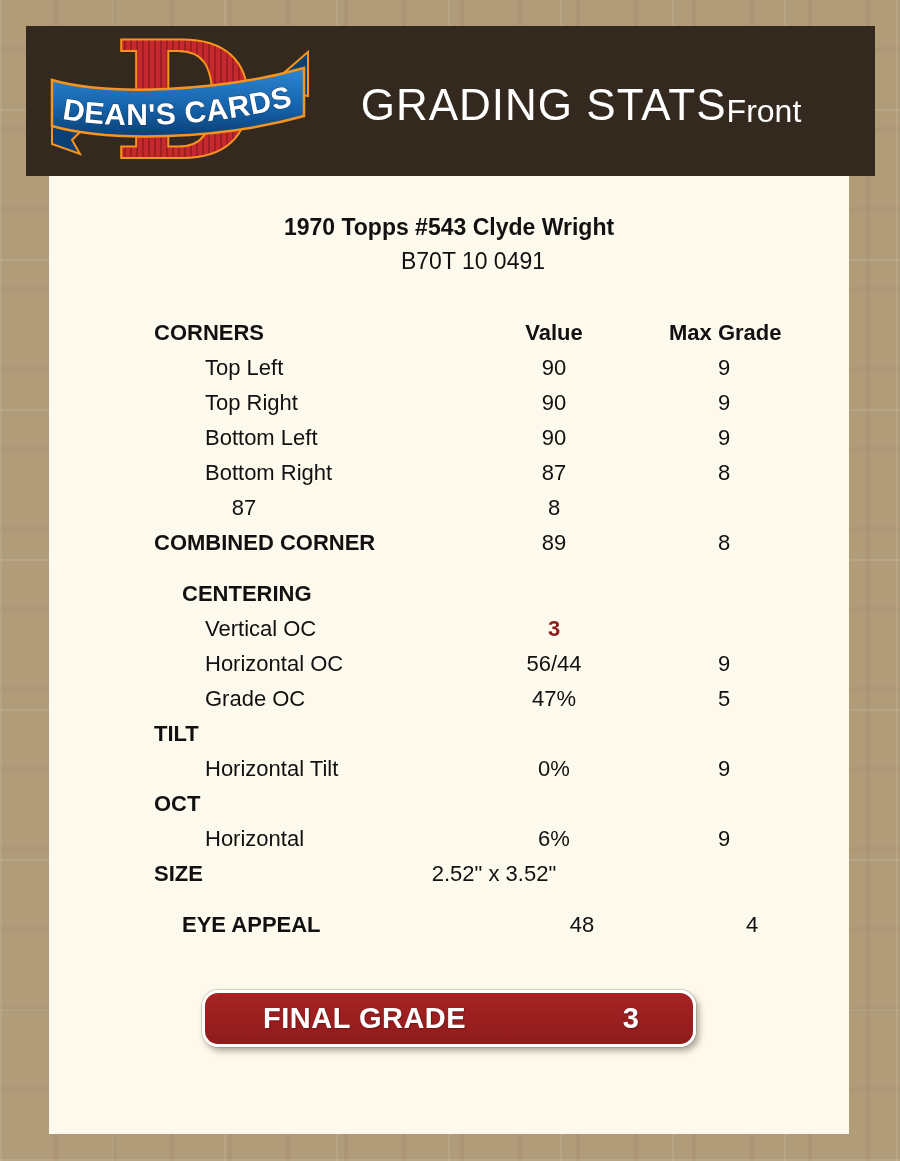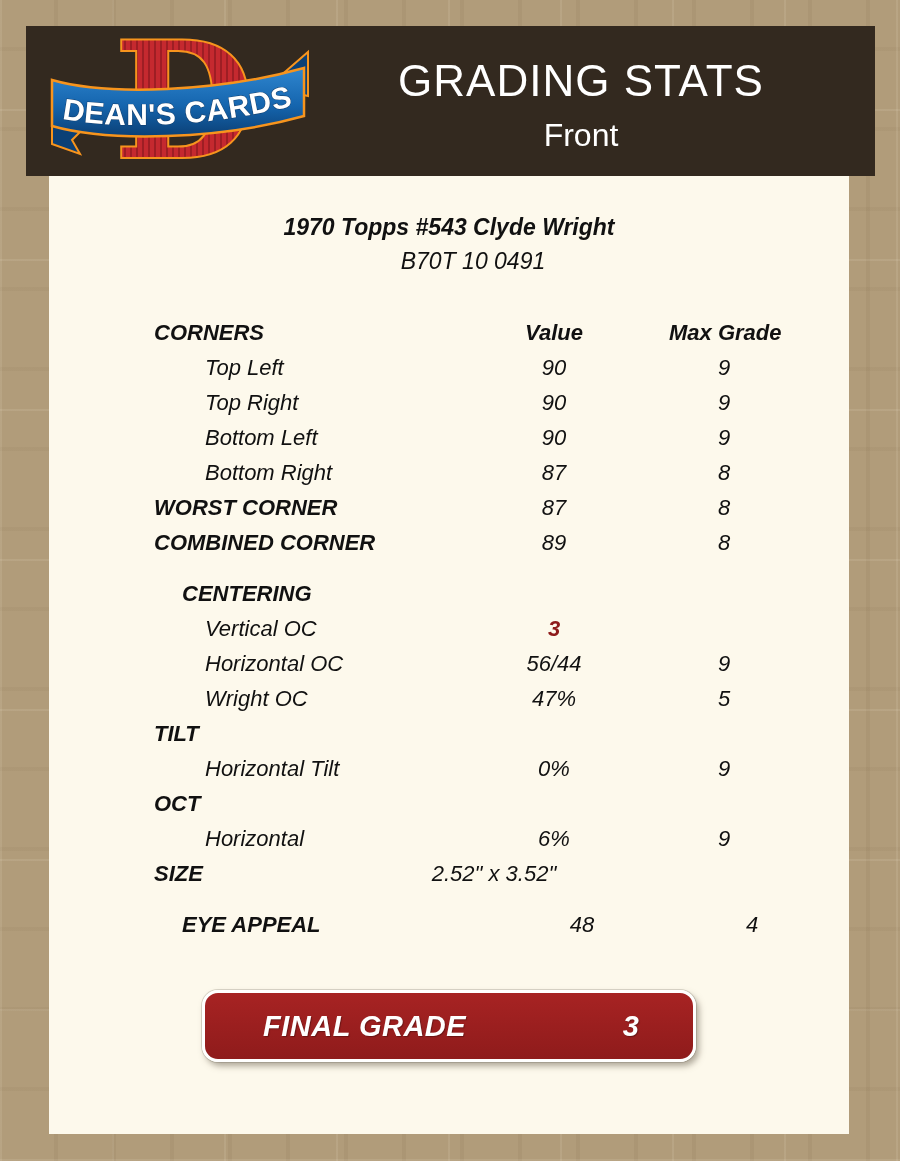--- a/index.html
+++ b/index.html
@@ -13,47 +13,46 @@
       repeating-linear-gradient(90deg, rgba(92,68,38,0.07) 54px 58px, rgba(0,0,0,0) 58px 112px),
       repeating-linear-gradient(0deg, rgba(92,68,38,0.05) 70px 74px, rgba(0,0,0,0) 74px 150px);
   }
   .header{
     position:absolute;left:26px;top:26px;width:849px;height:150px;
     background:#33291f;
   }
   .logo{position:absolute;left:20px;top:4px;width:270px;height:142px;}
   .head-titles{
     position:absolute;left:310px;top:0;width:490px;height:100%;
-    display:flex;flex-direction:column;justify-content:center;align-items:center;
+    display:flex;flex-direction:row;justify-content:center;align-items:center;
     color:#fff;padding-top:8px;box-sizing:border-box;
   }
   .head-title{font-size:44px;line-height:1.12;letter-spacing:1px;}
   .head-sub{font-size:32px;margin-top:12px;}
   .panel{
     position:absolute;left:49px;top:176px;width:800px;height:958px;
     background:#fdf9ec;
-    font-style:italic;
   }
   .card-title{margin-top:38px;text-align:center;font-size:23px;font-weight:bold;}
   .card-code{margin-top:7px;text-align:center;font-size:23px;padding-left:48px;}
   .stats-table{margin-top:40px;}
   .row{
     display:grid;grid-template-columns:390px 230px 110px;
     height:35px;align-items:center;font-size:22px;
   }
   .row.gap{margin-top:16px;padding-left:28px;}
   .cell{white-space:nowrap;}
   .cell.label{padding-left:105px;text-align:left;}
   .cell.label.indent{padding-left:156px;}
   .cell.value,.cell.max{text-align:center;}
   .bold{font-weight:bold;}
   .max-red{color:#8e1b1b;font-weight:bold;}
   .size-value{transform:translateX(-60px);}
   .final-btn{
-    margin:48px auto 0;width:494px;height:72px;box-sizing:border-box;
+    margin:48px auto 0;width:494px;height:57px;box-sizing:border-box;
     background:linear-gradient(180deg,#a72323,#8f1b1b);
     border:3px solid #fff;border-radius:16px;
     box-shadow:3px 4px 6px rgba(95,85,70,0.5), 0 0 0 1px rgba(120,110,95,0.25);
     display:flex;align-items:center;color:#fff;font-weight:bold;font-size:29px;
     cursor:pointer;
   }
   .final-btn .fg-label{margin-left:58px;letter-spacing:0.5px;text-shadow:1px 1px 1px rgba(0,0,0,0.3);}
   .final-btn .fg-value{margin-left:auto;margin-right:54px;text-shadow:1px 1px 1px rgba(0,0,0,0.3);}
 </style>
 </head>
@@ -113,21 +112,20 @@
         <span class="cell label indent">Bottom Left</span>
         <span class="cell value">90</span>
         <span class="cell max">9</span>
       </div>
       <div class="row">
         <span class="cell label indent">Bottom Right</span>
         <span class="cell value">87</span>
         <span class="cell max">8</span>
       </div>
       <div class="row">
-        <span class="cell label bold">WORST CORNER</span>
         <span class="cell value">87</span>
         <span class="cell max">8</span>
       </div>
       <div class="row">
         <span class="cell label bold">COMBINED CORNER</span>
         <span class="cell value">89</span>
         <span class="cell max">8</span>
       </div>
       <div class="row gap">
         <span class="cell label bold">CENTERING</span>
@@ -137,21 +135,21 @@
       <div class="row">
         <span class="cell label indent">Vertical OC</span>
         <span class="cell max max-red">3</span>
       </div>
       <div class="row">
         <span class="cell label indent">Horizontal OC</span>
         <span class="cell value">56/44</span>
         <span class="cell max">9</span>
       </div>
       <div class="row">
-        <span class="cell label indent">Wright OC</span>
+        <span class="cell label indent">Grade OC</span>
         <span class="cell value">47%</span>
         <span class="cell max">5</span>
       </div>
       <div class="row">
         <span class="cell label bold">TILT</span>
         <span class="cell value"></span>
         <span class="cell max"></span>
       </div>
       <div class="row">
         <span class="cell label indent">Horizontal Tilt</span>

